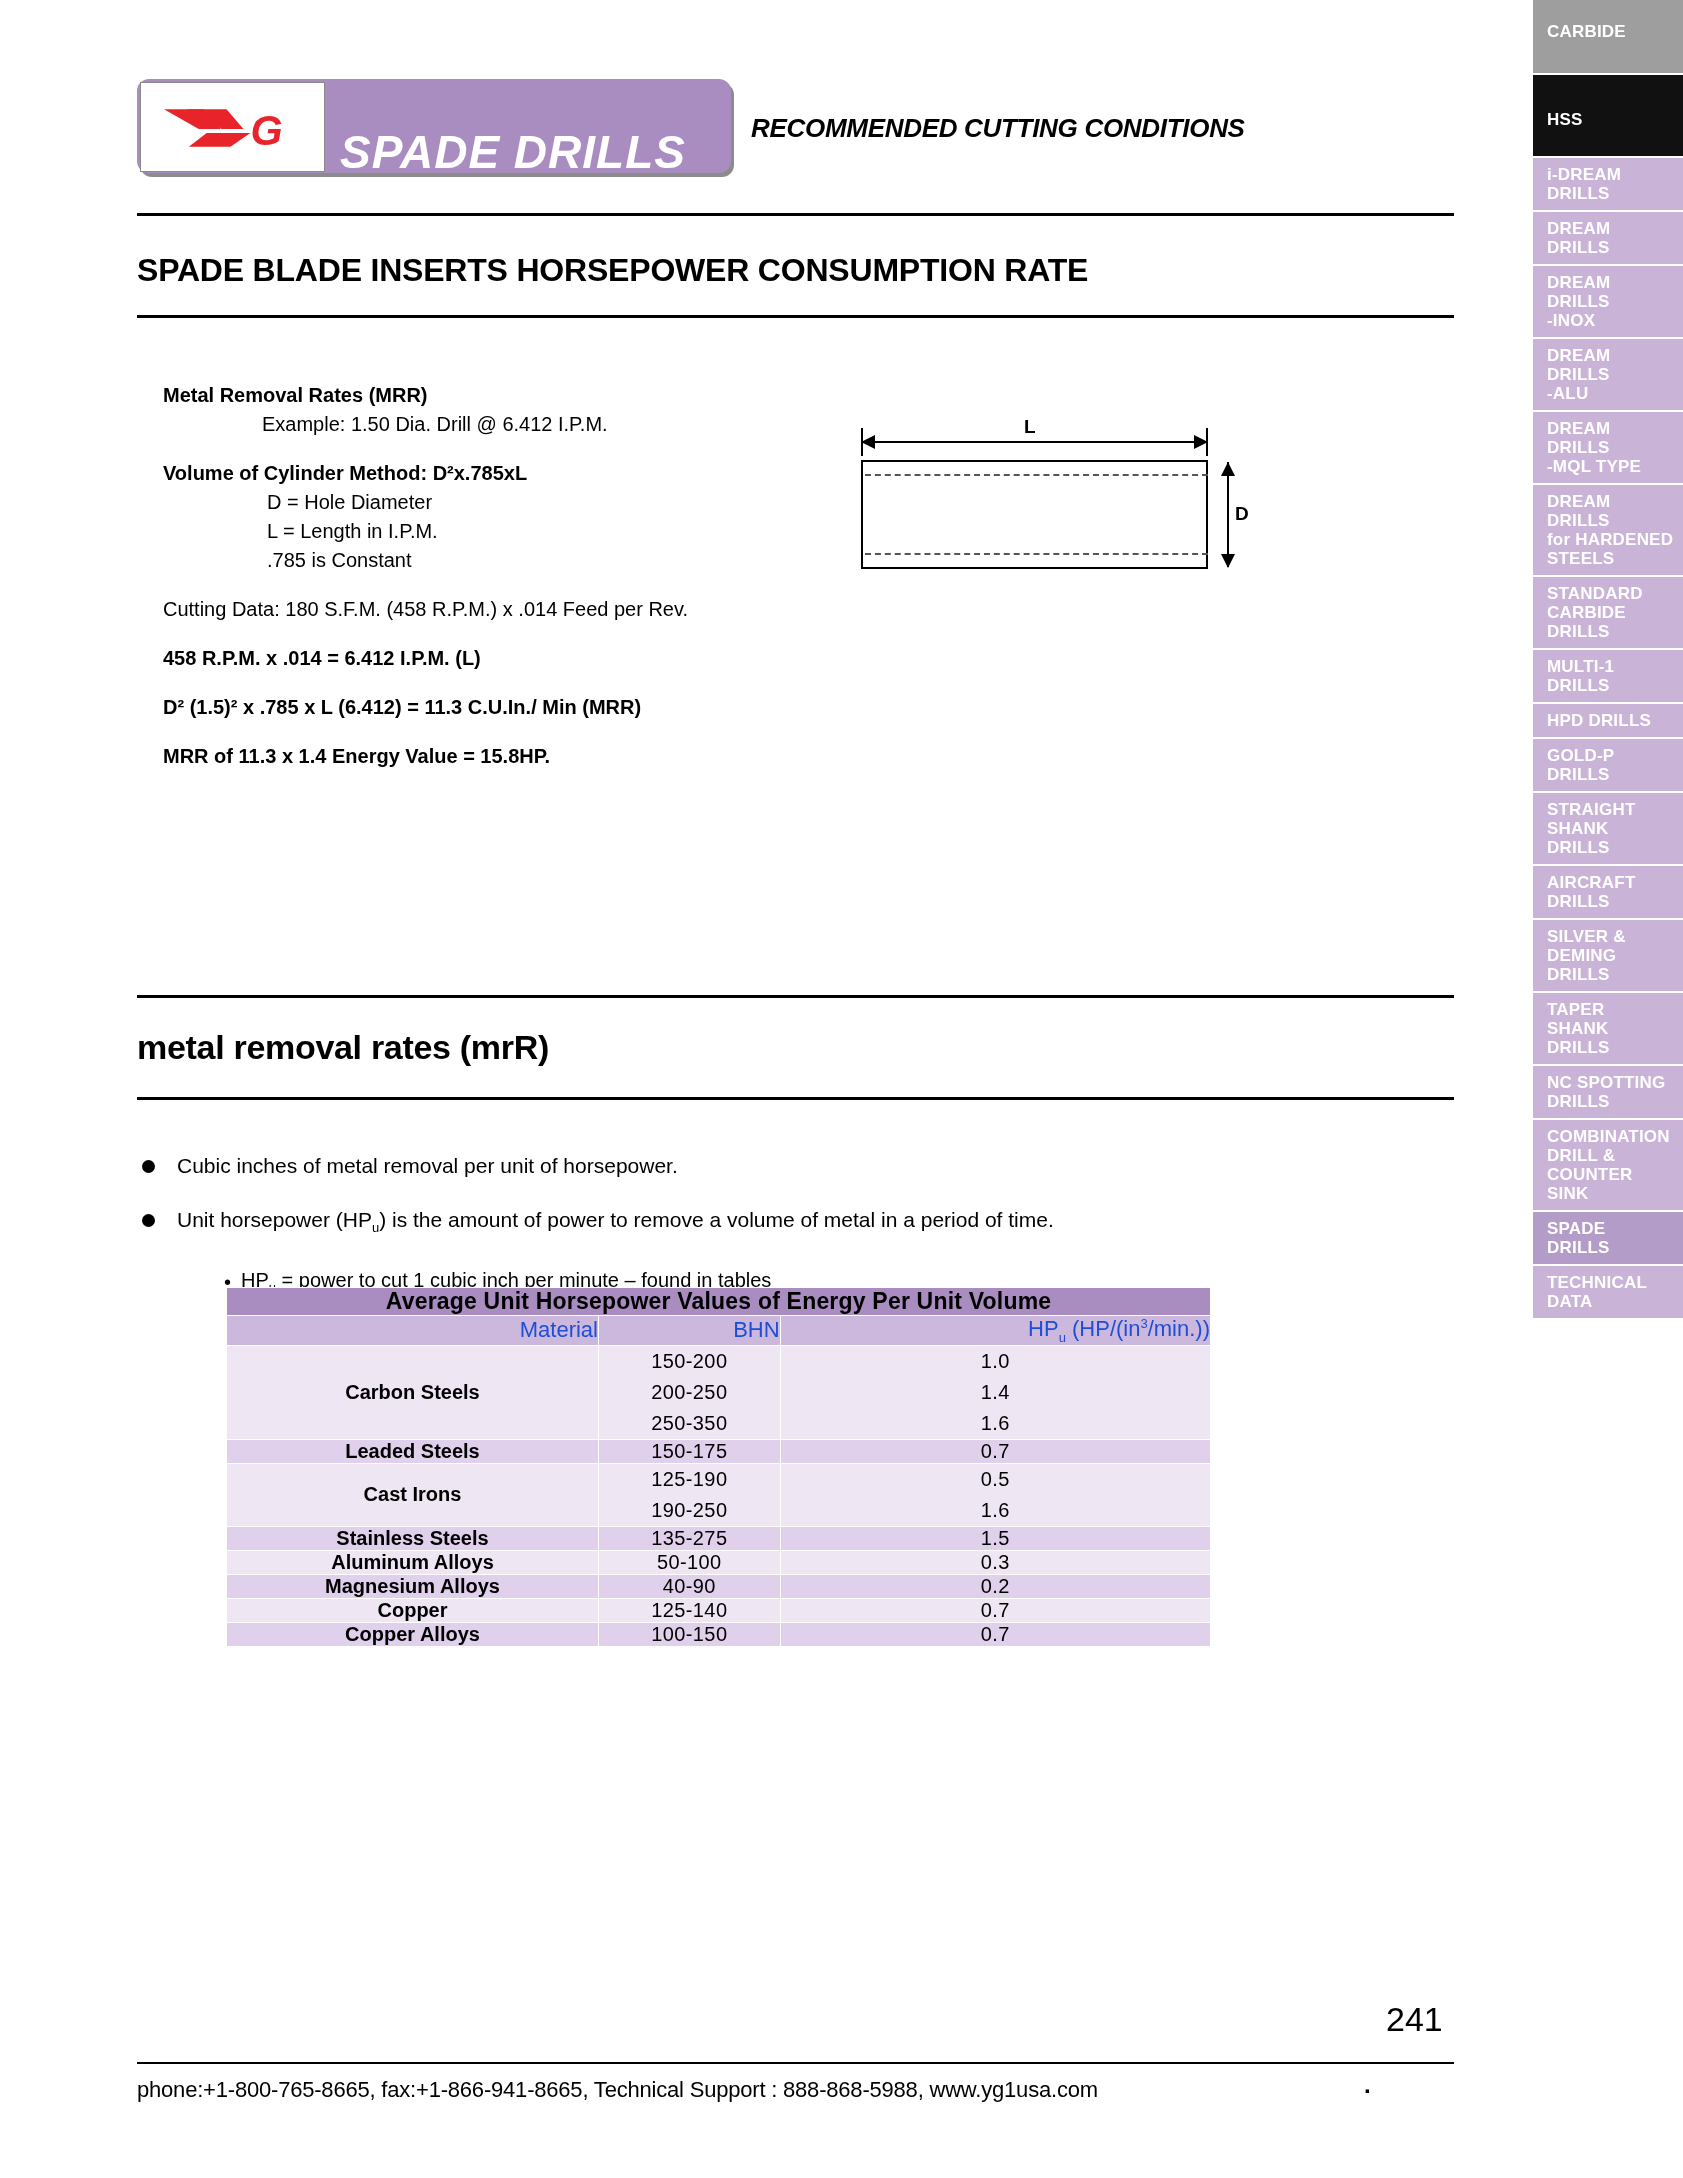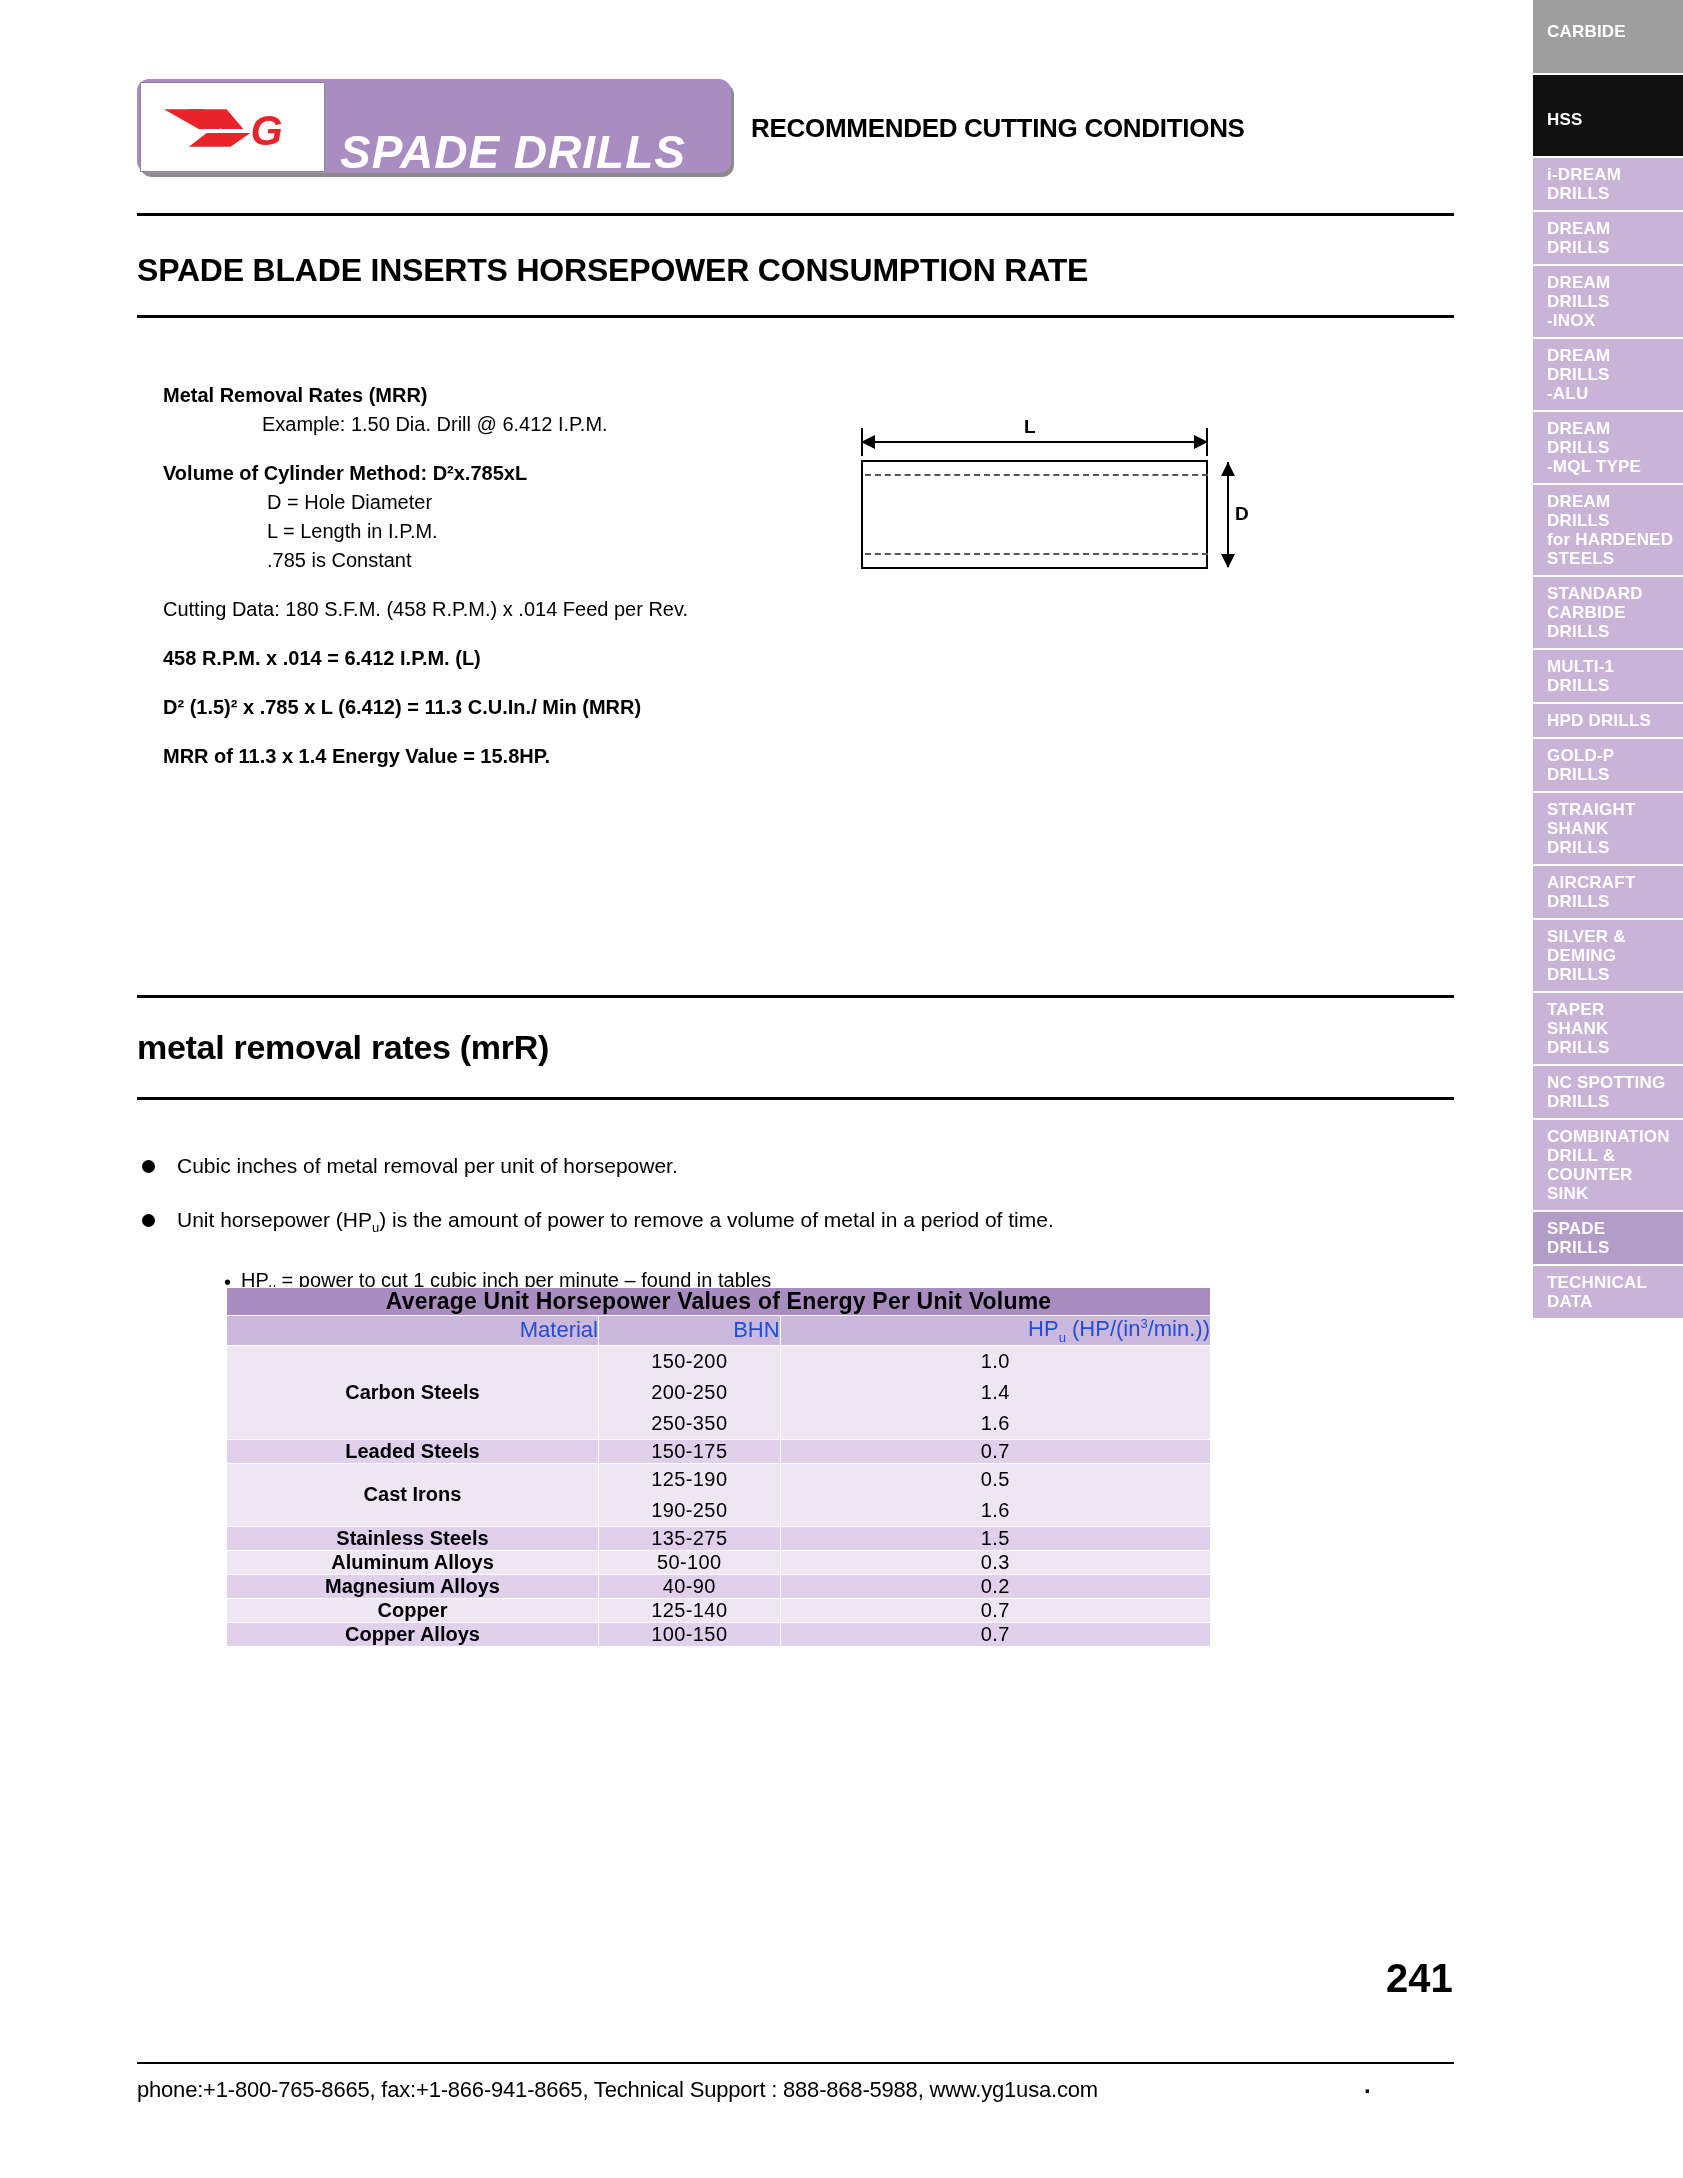--- a/index.html
+++ b/index.html
@@ -95,20 +95,21 @@
     font-style: italic;
     letter-spacing: 1px;
     margin-top: 24px;
   }
   #rec-cutting {
     position: absolute;
     left: 614px;
     top: 34px;
     font-size: 26px;
     font-weight: bold;
+    font-style: italic;
     letter-spacing: -0.3px;
   }
   #header-rule {
     position: absolute;
     top: 213px;
     left: 137px;
     width: 1317px;
     height: 3px;
     background: #000000;
   }
@@ -330,24 +331,24 @@
   }
   #footer-text {
     position: absolute;
     top: 2077px;
     left: 137px;
     font-size: 22px;
     letter-spacing: -0.2px;
   }
   #page-num {
     position: absolute;
-    top: 1956px;
+    top: 2000px;
     left: 1386px;
-    font-size: 40px;
-    font-weight: bold;
+    font-size: 34px;
+    font-weight: normal;
   }
   #page-dot {
     position: absolute;
     top: 2077px;
     left: 1364px;
     font-size: 24px;
     font-weight: bold;
   }
 </style>
 </head>

